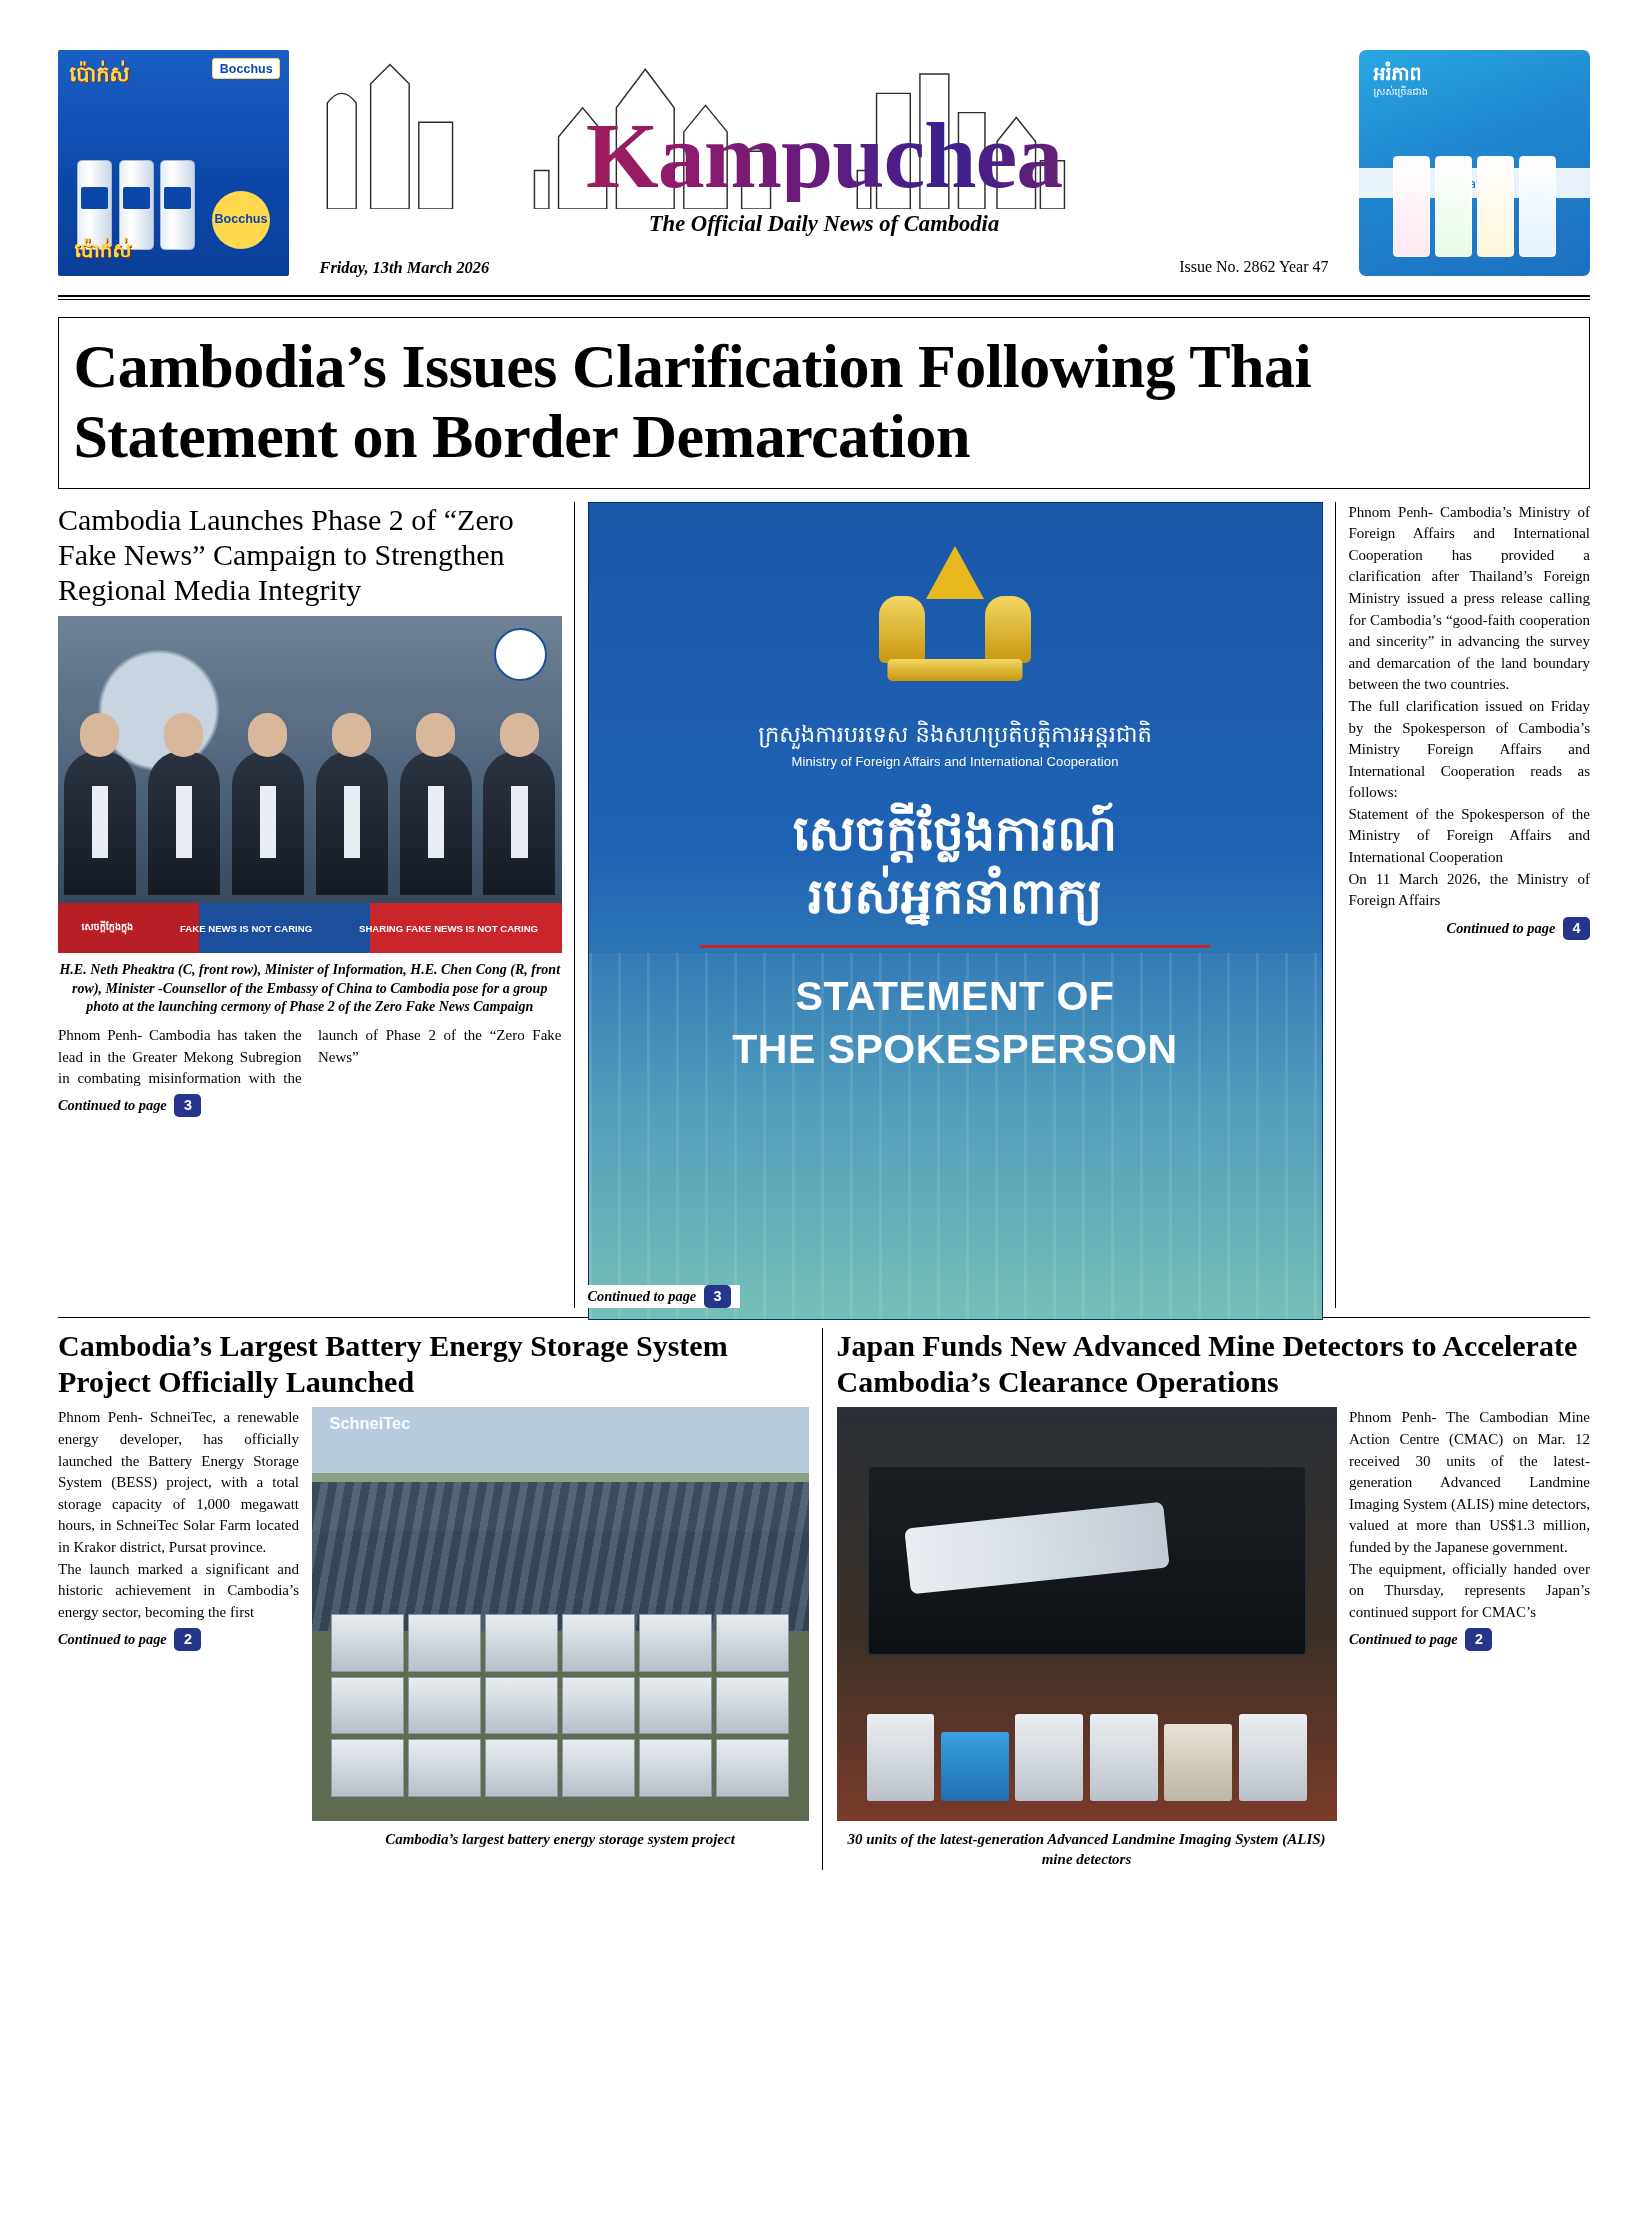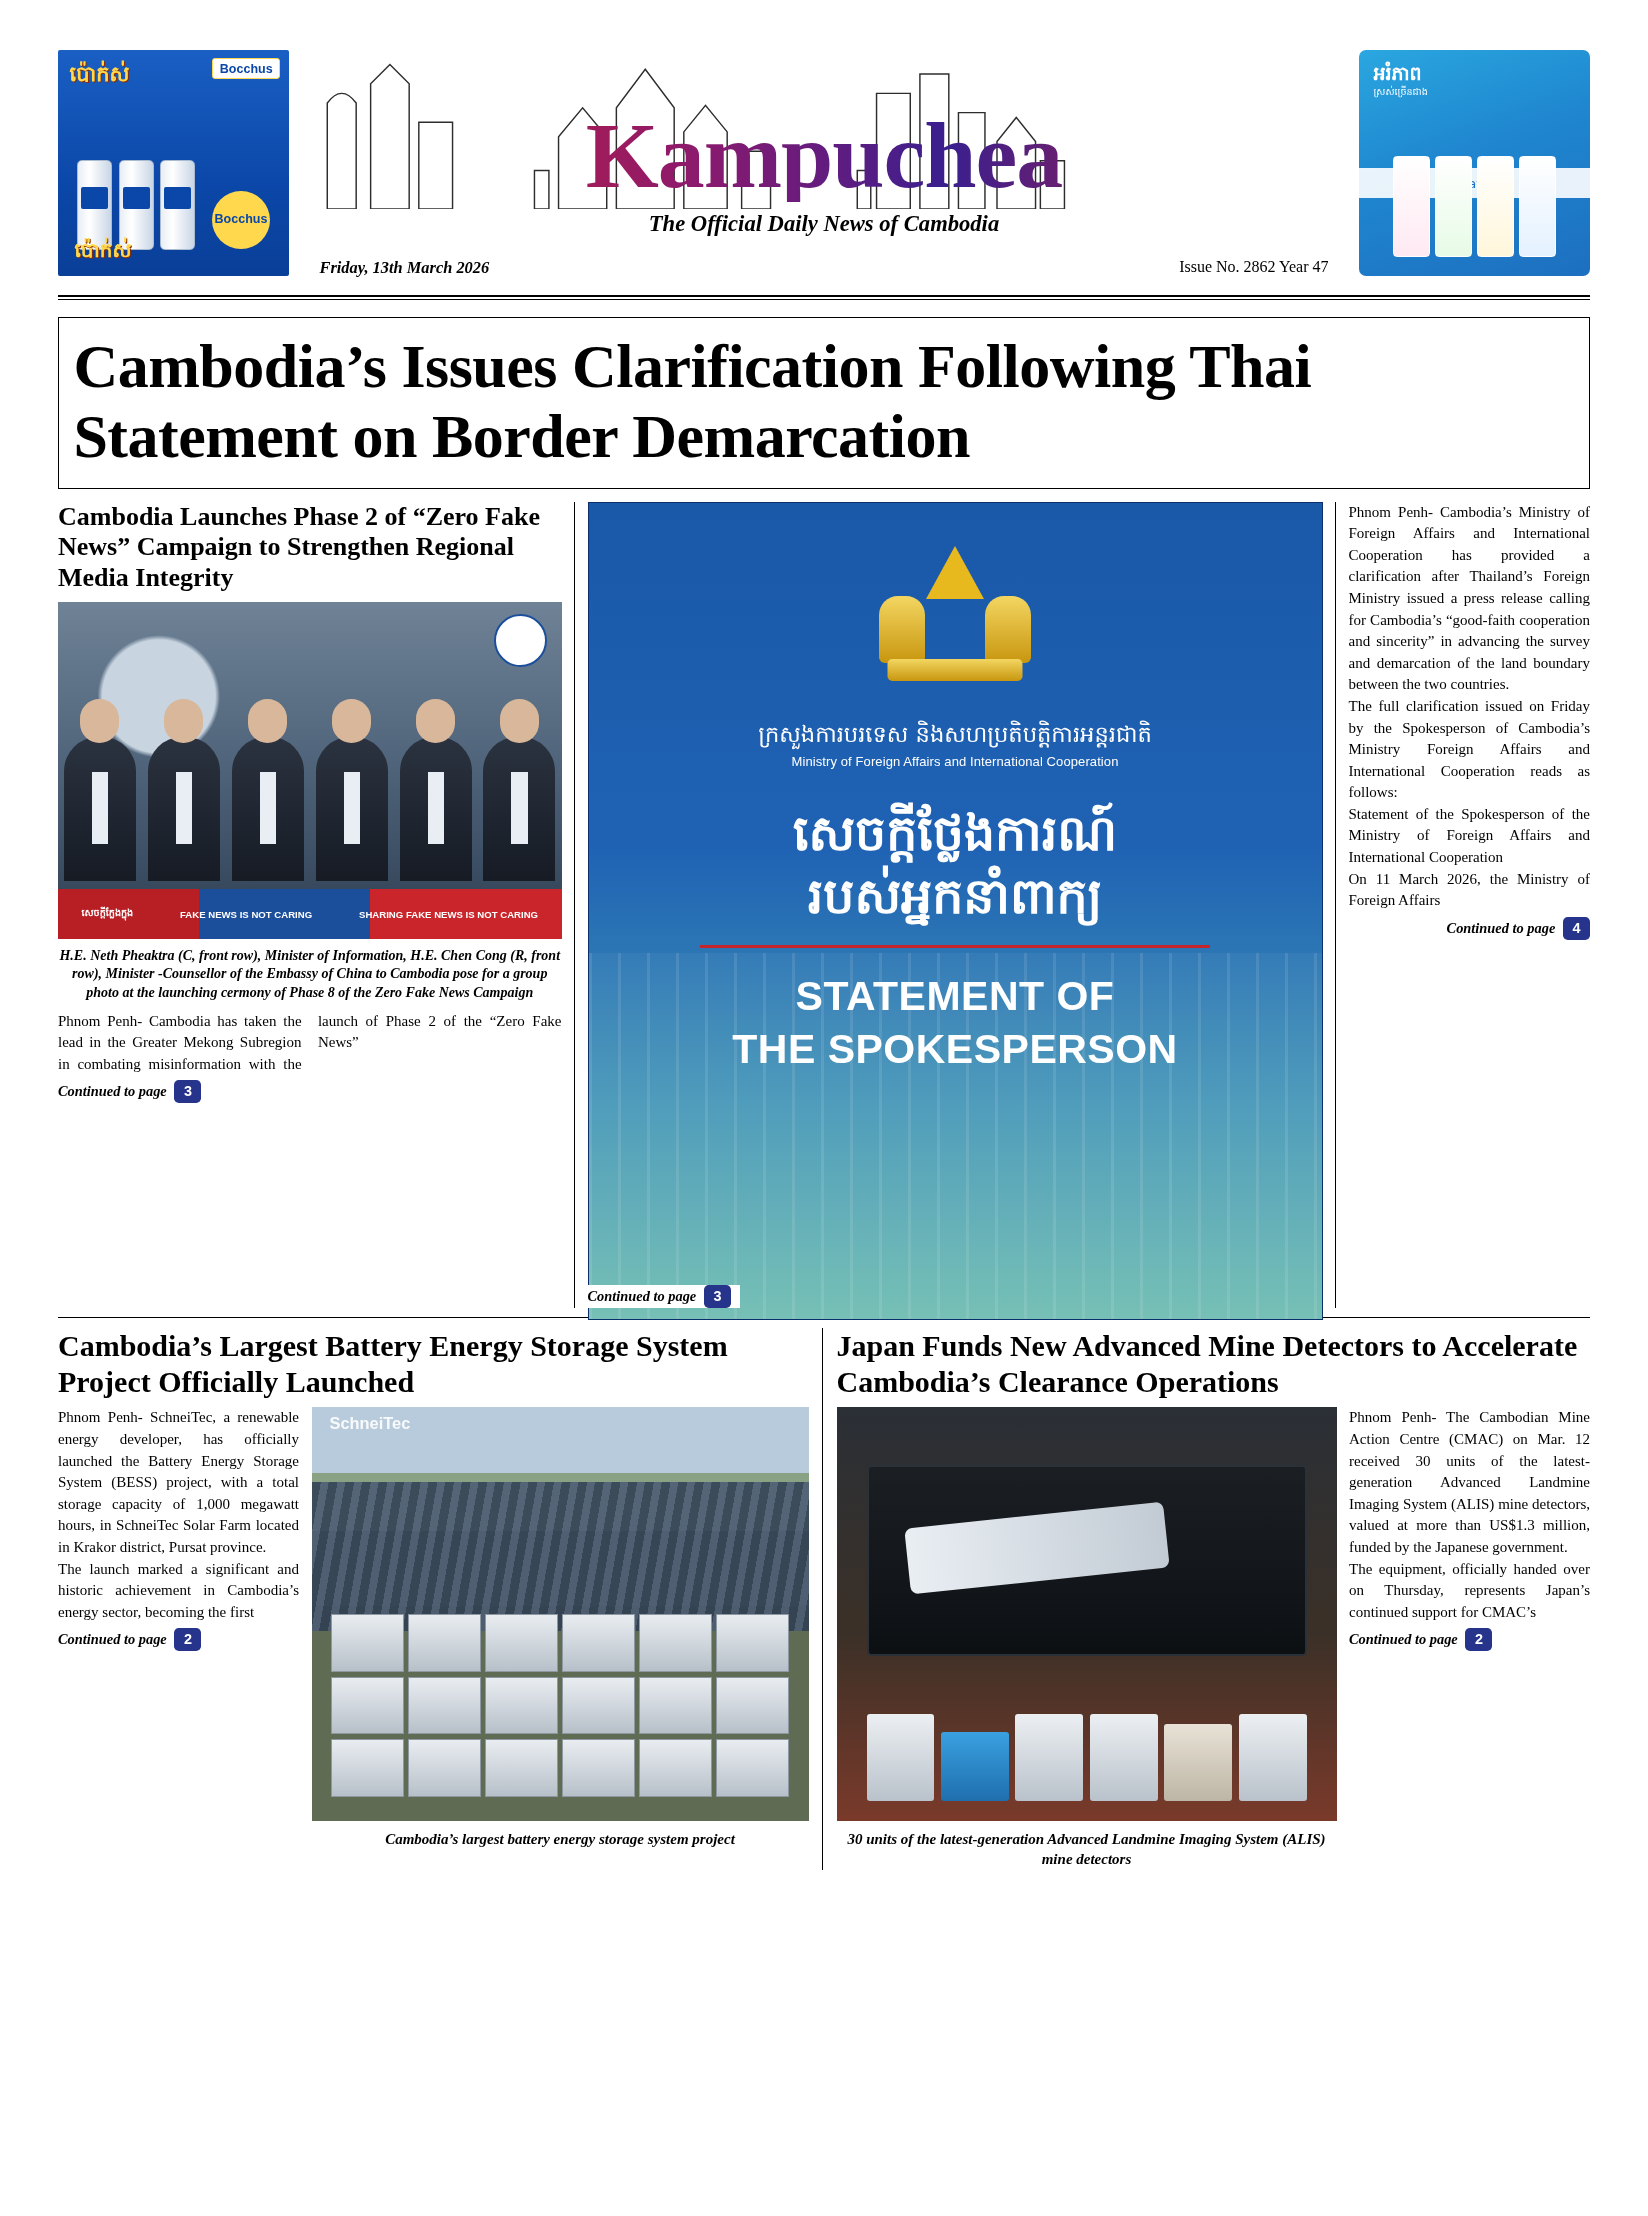--- a/index.html
+++ b/index.html
@@ -188,22 +188,22 @@
     flex: 1 1 auto;
     padding: 0 12.5px;
   }
   .col-right {
     width: 255px; flex: 0 0 255px;
     padding-left: 12.5px;
     border-left: 1.4px solid #000;
   }
 
   .sub-headline {
-    font-size: 26px;
-    font-weight: bold;
+    font-size: 30px;
+    font-weight: normal;
     line-height: 1.18;
     margin: 0 0 8.7px 0;
   }
 
   .photo {
     position: relative;
     width: 100%;
     overflow: hidden;
     background: #9aa7b4;
   }
@@ -512,21 +512,21 @@
             <span class="person"></span>
             <span class="person"></span>
         </div>
         <div class="banner-strip">
           <span>សេចក្តីក្លែងក្នុង</span>
           <span>FAKE NEWS IS NOT CARING</span>
           <span>SHARING FAKE NEWS IS NOT CARING</span>
         </div>
       </div>
 
-      <div class="caption">H.E. Neth Pheaktra (C, front row), Minister of Information, H.E. Chen Cong (R, front row), Minister -Counsellor of the Embassy of China to Cambodia pose for a group photo at the launching cermony of Phase 8 of the Zero Fake News Campaign</div>
+      <div class="caption">H.E. Neth Pheaktra (C, front row), Minister of Information, H.E. Chen Cong (R, front row), Minister -Counsellor of the Embassy of China to Cambodia pose for a group photo at the launching cermony of Phase 2 of the Zero Fake News Campaign</div>
 
       <div class="body-2col">
         <p>Phnom Penh- Cambodia has taken the lead in the Greater Mekong Subregion in combating misinformation with the launch of Phase 2 of the “Zero Fake News”</p>
       </div>
 
       <div class="cont">
         <span>Continued to page</span>
         <span class="pagebox">3</span>
       </div>
     </div>

